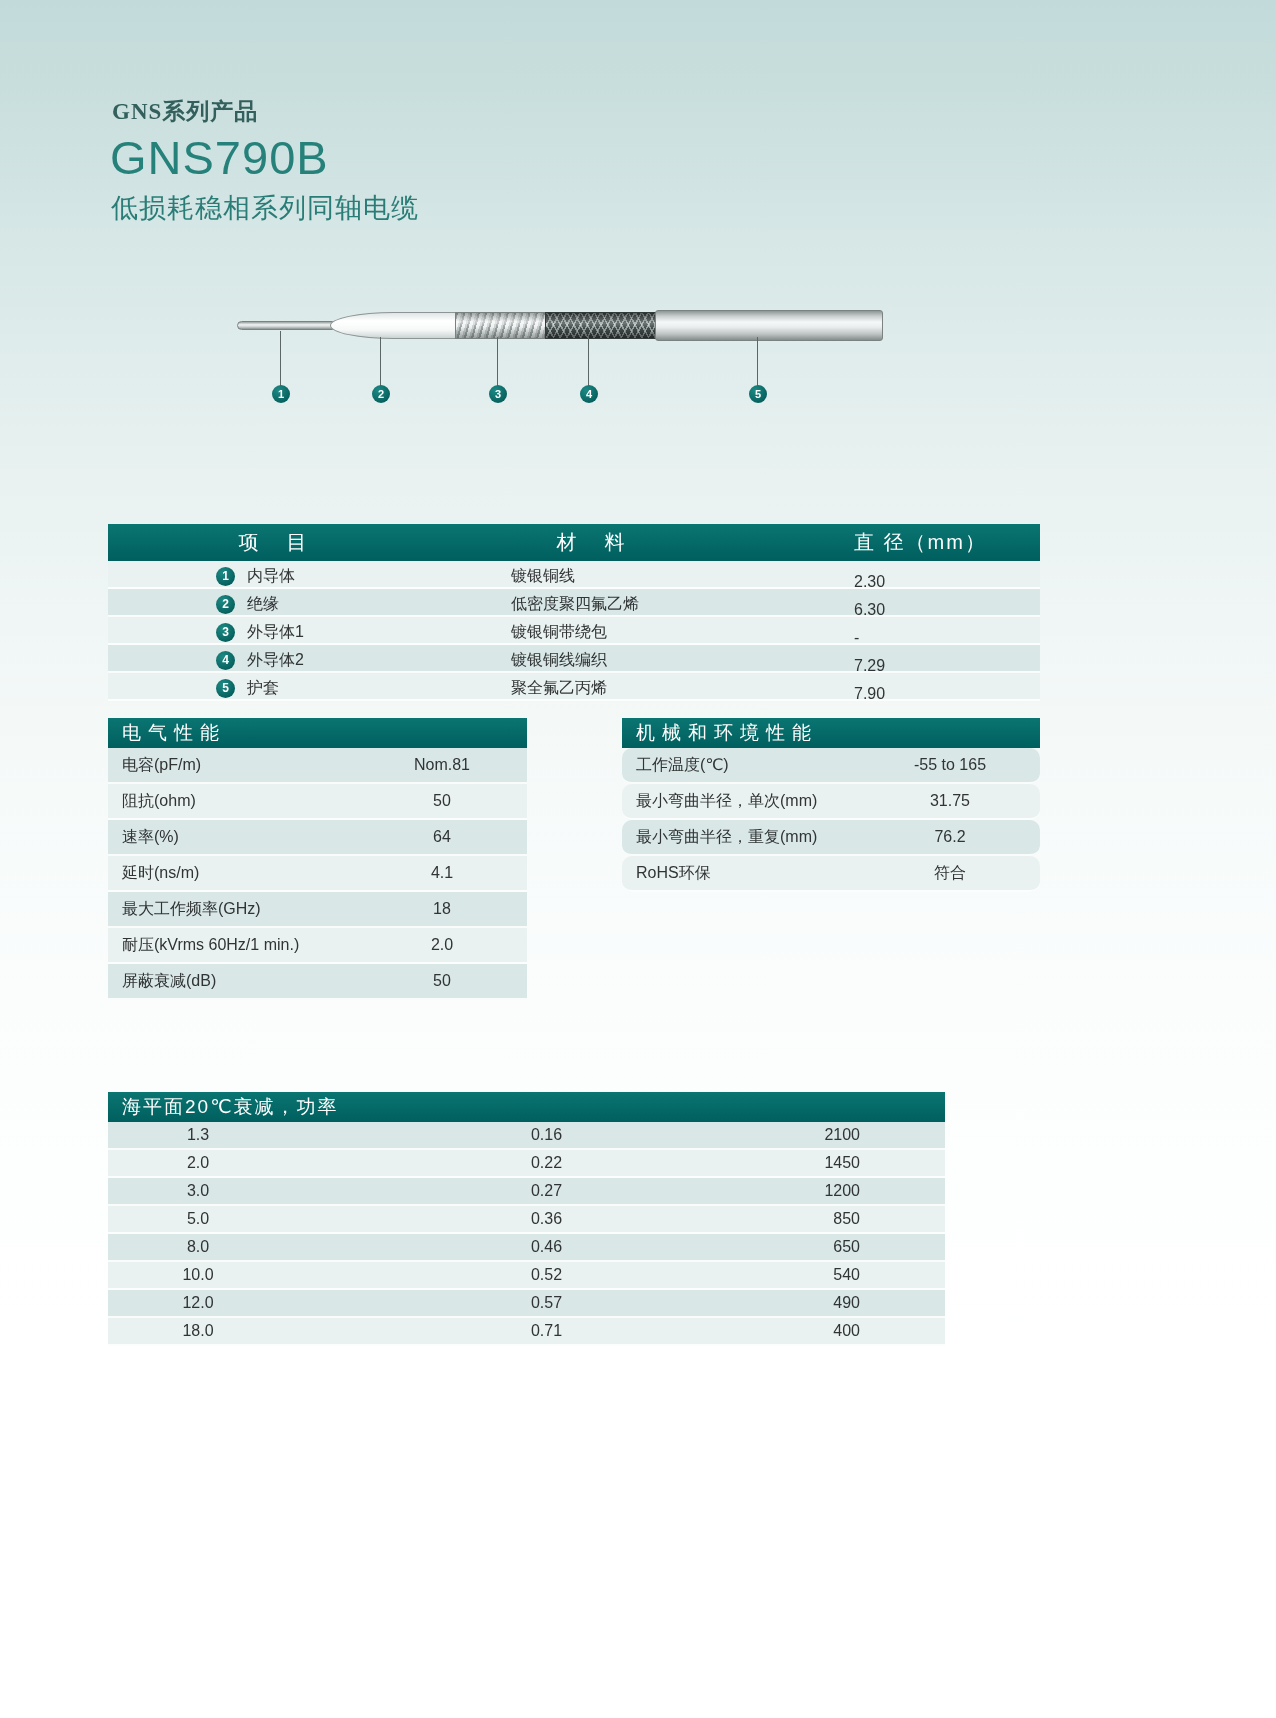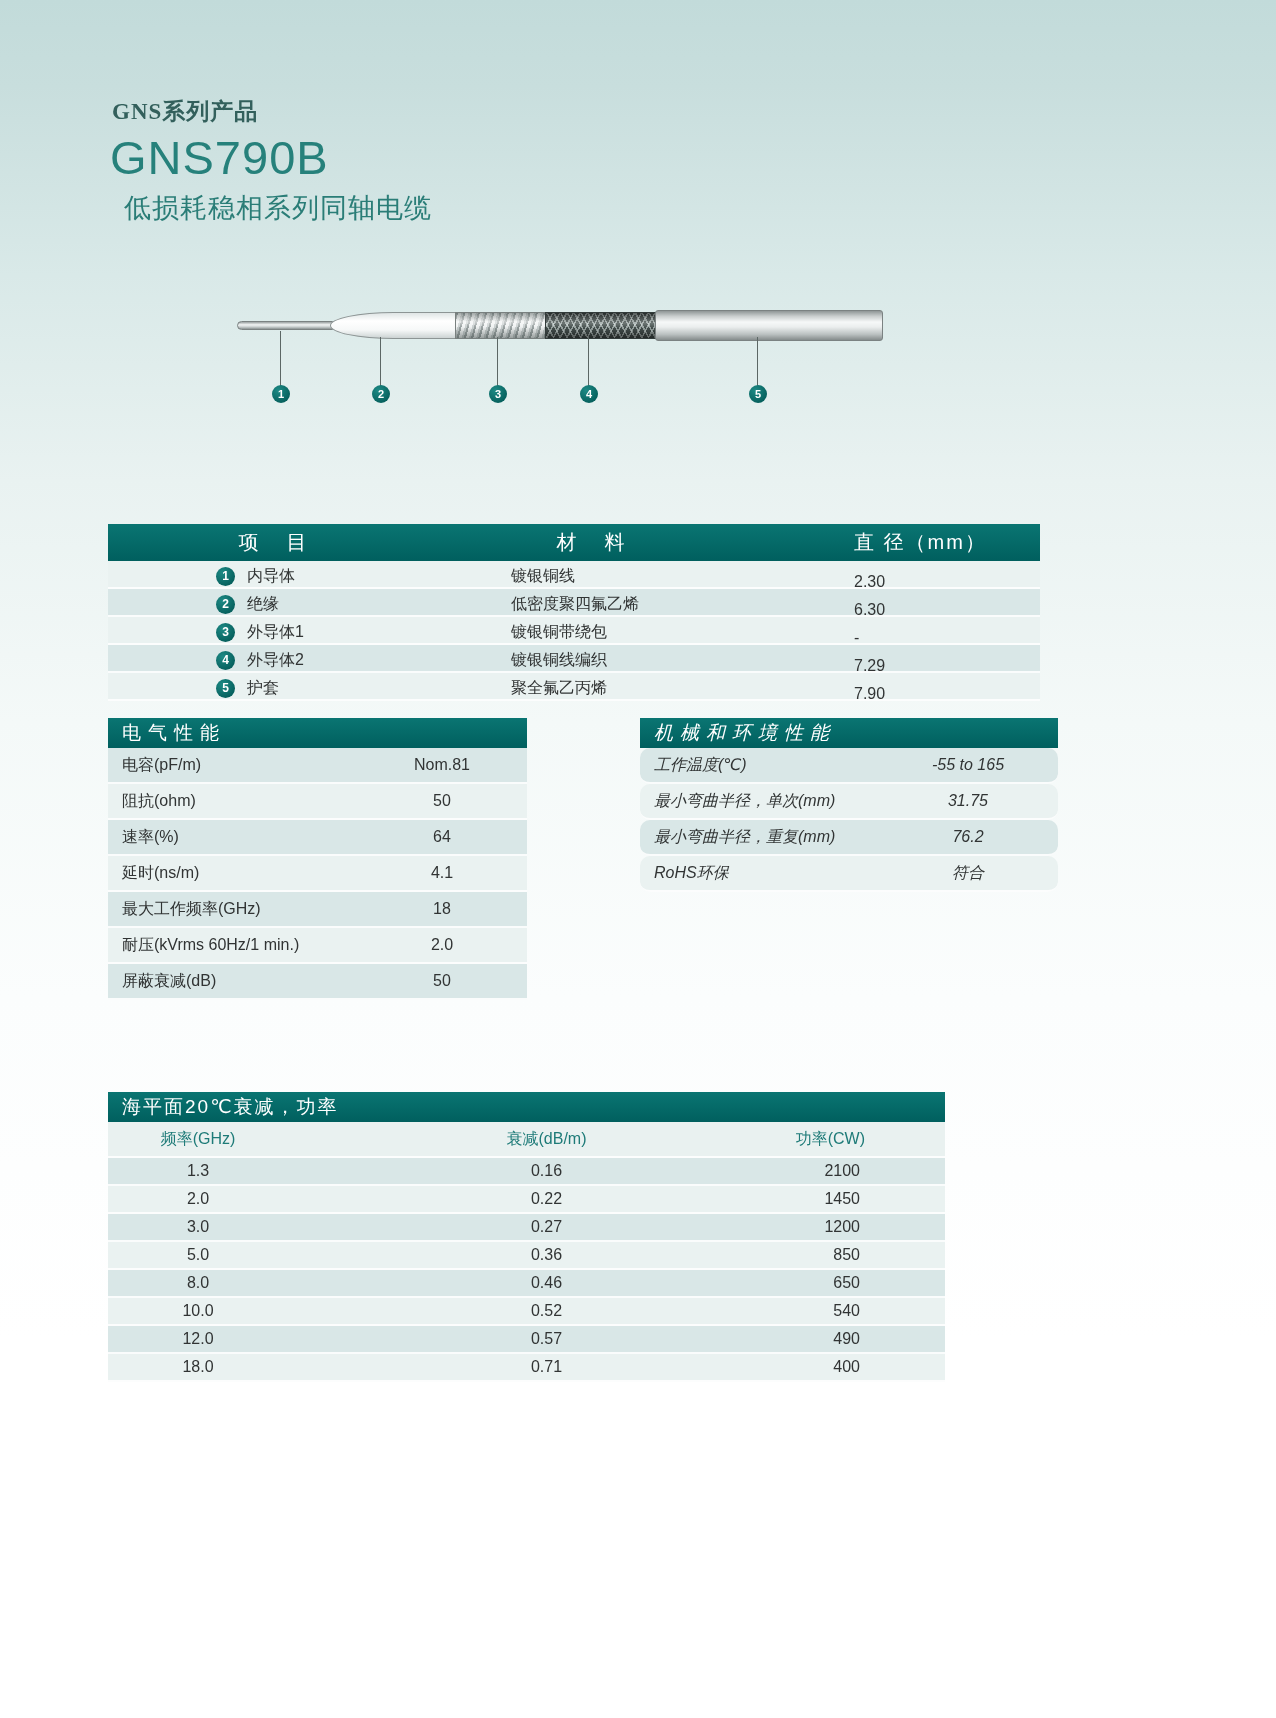--- a/index.html
+++ b/index.html
@@ -16,21 +16,21 @@
   .series-label{
     position:absolute;left:112px;top:96px;
     font-family:"Liberation Serif","DejaVu Serif",serif;
     font-weight:bold;font-size:23px;letter-spacing:1px;color:#33605c;
   }
   .model-title{
     position:absolute;left:110px;top:130px;
     font-size:47px;color:#26817b;letter-spacing:1px;font-weight:400;
   }
   .subtitle{
-    position:absolute;left:124px;top:190px;
+    position:absolute;left:111px;top:190px;
     font-size:27px;color:#2a7d77;letter-spacing:1px;
   }
   
   .diagram{position:absolute;left:110px;top:285px;width:1040px;height:140px;}
   .seg{position:absolute;box-sizing:border-box;}
   .seg-inner{
     left:127px;top:36px;width:96px;height:9px;
     background:linear-gradient(180deg,#9aa1a1,#f2f4f4 40%,#c9cfcf 70%,#8b9292);
     border:1px solid #7b8282;border-radius:5px 0 0 5px;
   }
@@ -92,21 +92,21 @@
   .badge{
     display:inline-block;width:19px;height:19px;border-radius:50%;margin-right:12px;
     background:radial-gradient(circle at 35% 30%,#1d8a85,#06605d 75%);
     color:#fff;font-size:12px;line-height:19px;text-align:center;font-weight:bold;flex:0 0 19px;
   }
   .ct-mat{padding-left:30px;}
   .ct-dia{padding-right:115px;margin-top:12px;}
   
   .kv-table{position:absolute;top:718px;}
   .kv-elec{left:108px;width:419px;}
-  .kv-mech{left:640px;width:418px;font-style:italic;}
+  .kv-mech{left:622px;width:418px;}
   .kv-title{height:30px;font-size:19px;letter-spacing:7px;padding-left:14px;}
   .kv-row{height:36px;display:grid;align-items:center;font-size:16px;}
   .kv-elec .kv-row{grid-template-columns:1fr 170px;}
   .kv-mech .kv-row{grid-template-columns:1fr 180px;border-radius:10px;}
   .kv-label{padding-left:14px;}
   .kv-value{text-align:center;}
   
   .atten{position:absolute;left:108px;top:1092px;width:837px;}
   .at-title{height:30px;font-size:19px;letter-spacing:2px;padding-left:14px;}
   .at-head{
@@ -255,25 +255,20 @@
         </div>
         <div class="t-row kv-row row-light">
           <div class="kv-label">RoHS环保</div>
           <div class="kv-value">符合</div>
         </div>
       </div>
   </div>
 
   <div class="atten">
     <div class="at-title tealbar">海平面20℃衰减，功率</div>
-    <div class="at-head">
-      <div class="c1">频率(GHz)</div>
-      <div class="c2">衰减(dB/m)</div>
-      <div class="c3">功率(CW)</div>
-    </div>
     <div id="at-body">
         <div class="t-row at-row row-dark">
           <div class="at-freq">1.3</div>
           <div class="at-val">0.16</div>
           <div class="at-pow">2100</div>
         </div>
         <div class="t-row at-row row-light">
           <div class="at-freq">2.0</div>
           <div class="at-val">0.22</div>
           <div class="at-pow">1450</div>

